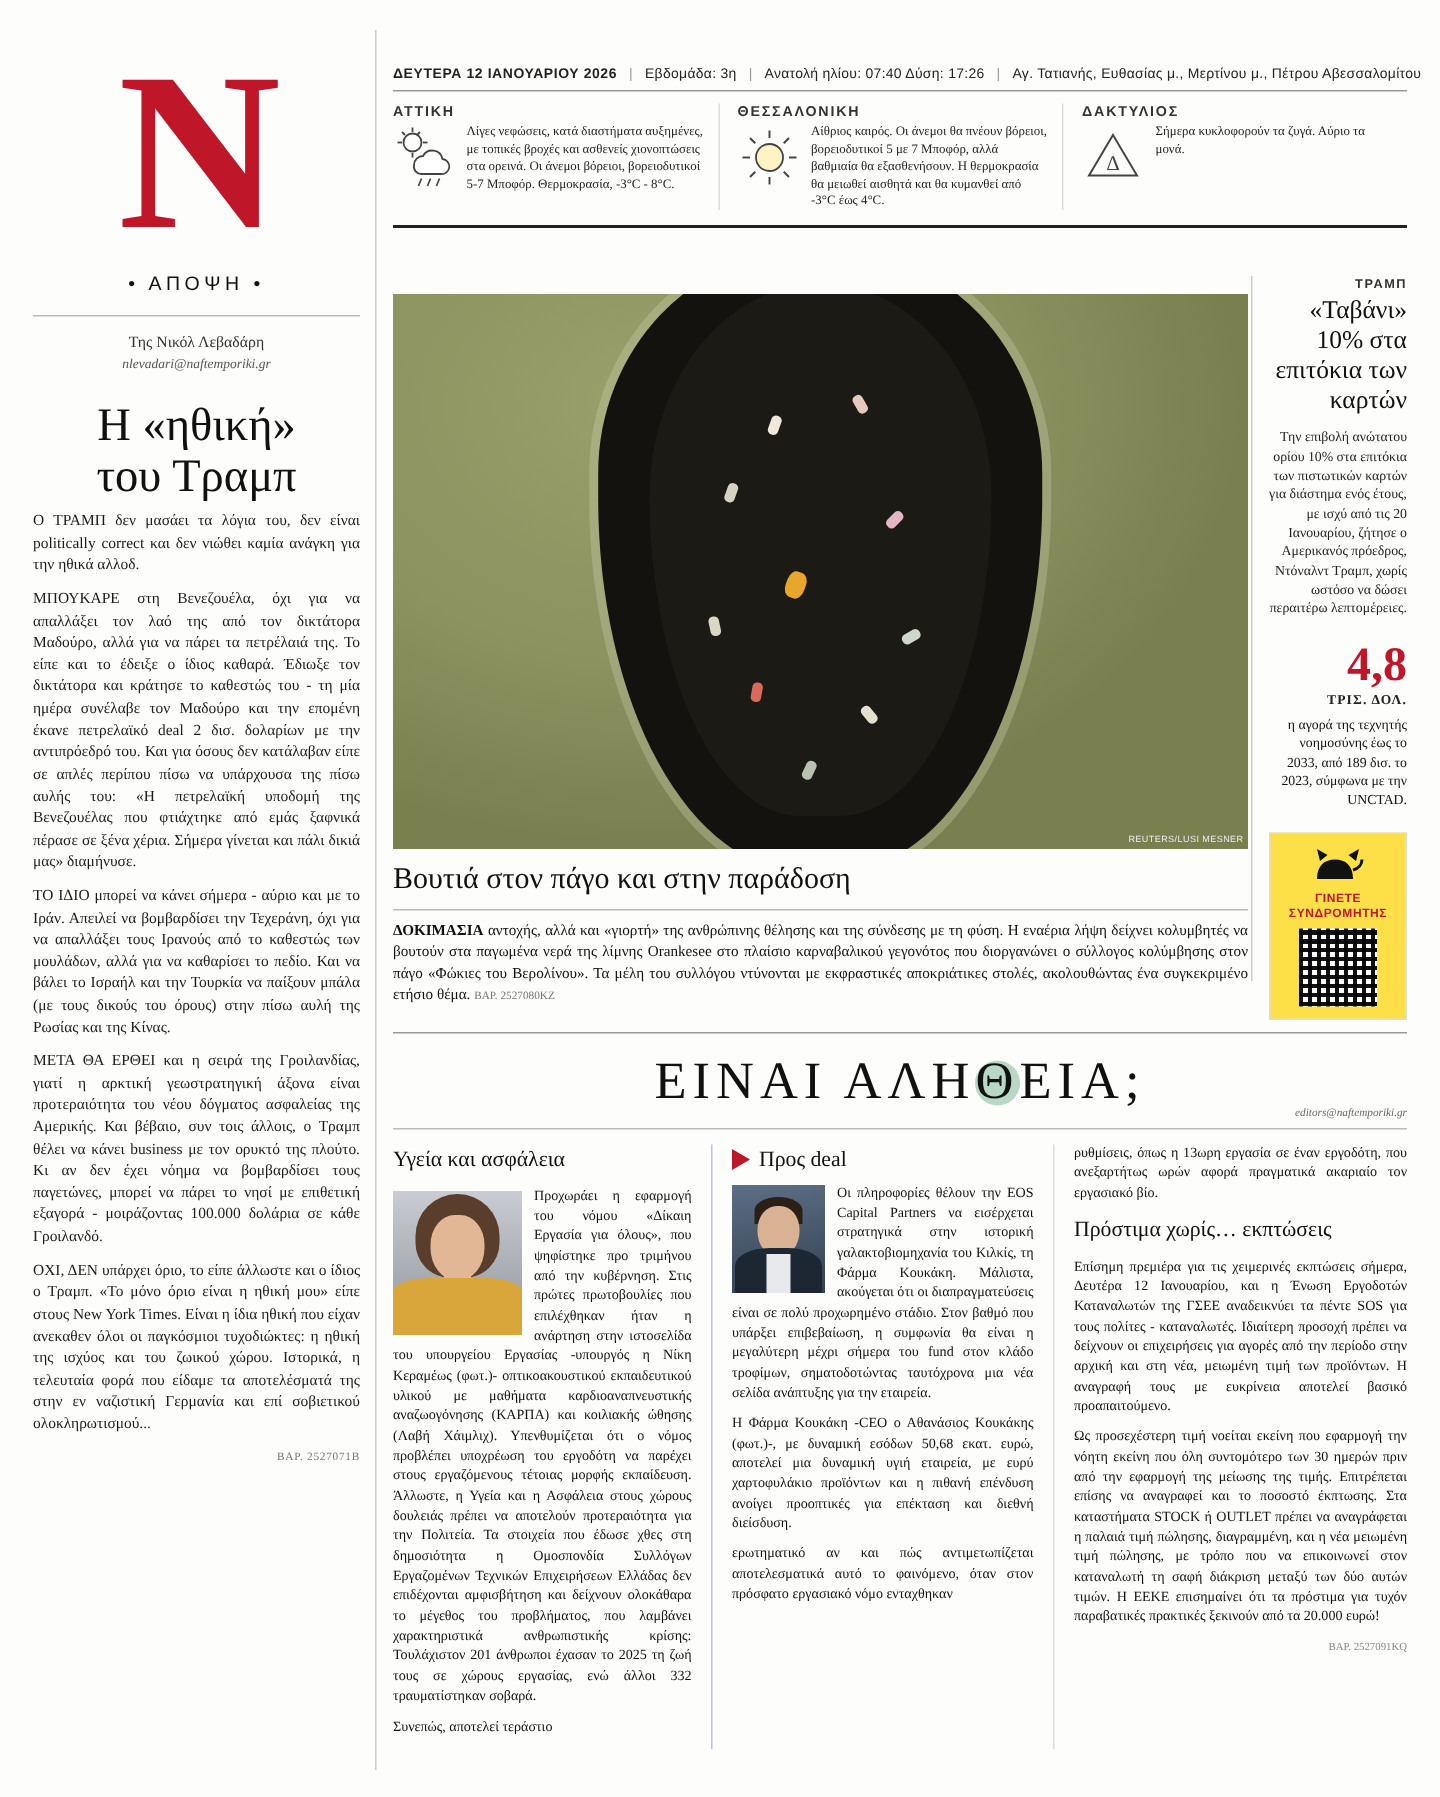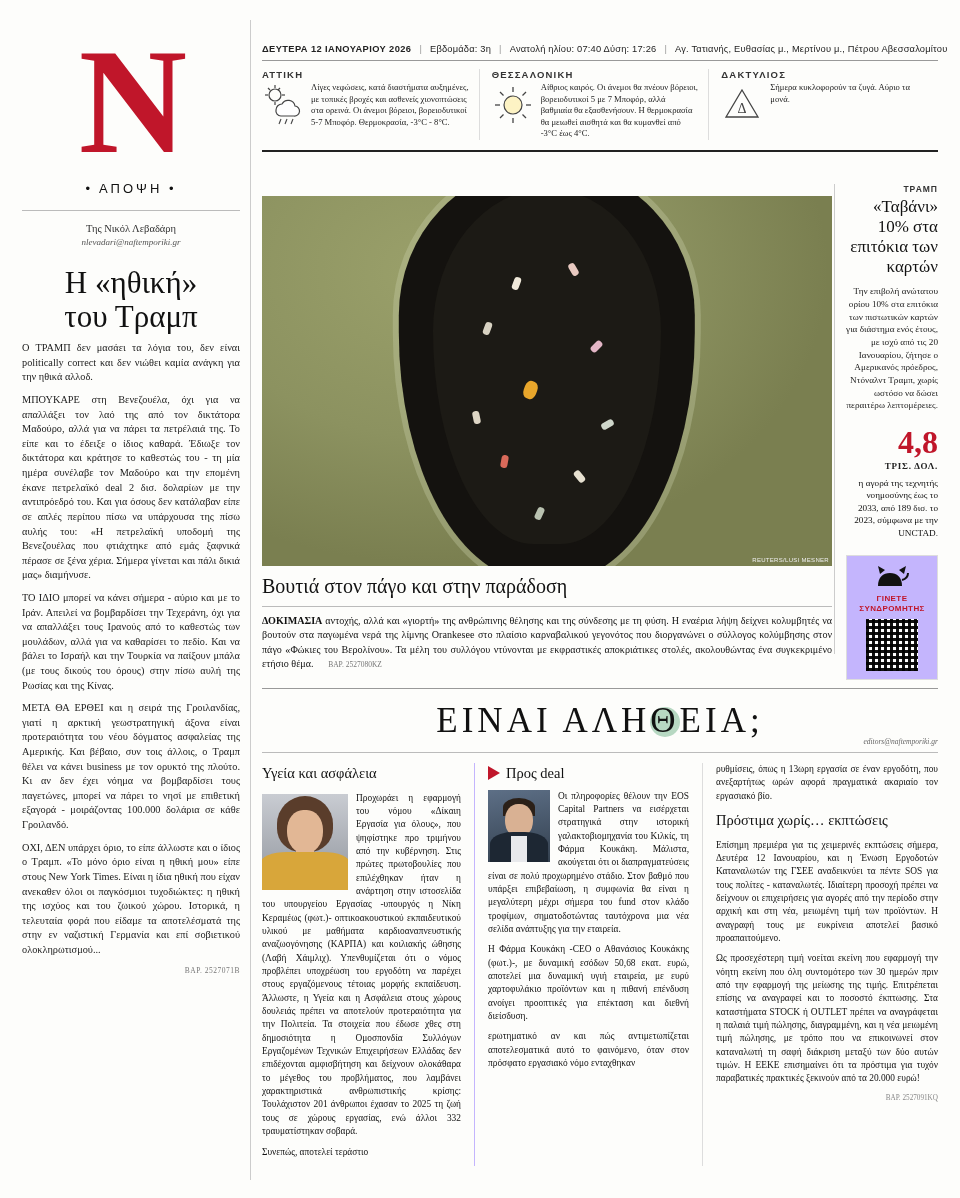--- a/index.html
+++ b/index.html
@@ -94,36 +94,36 @@
     position:absolute; right:3px; bottom:3px;
     font-family:"Liberation Sans", sans-serif; font-size:6px;
     color:#eee; letter-spacing:0.3px;
   }
   .photo-cap {
     font-size:20px; margin:9px 0 8px; font-weight:400;
   }
   .photo-rule { border-top:1px solid #bbb; margin-bottom:7px; }
   .photo-body { font-size:10.1px; line-height:1.42; text-align:justify; }
   .photo-body b { font-weight:700; }
-  .photo-body .sig { font-size:7.5px; color:#777;margin-left:12px; }
+  .photo-body .sig { font-size:7.5px; color:#777; }
 
   
   .rail { position:absolute; left:846px; top:184px; width:92px; text-align:center; }
   .rail .vline { position:absolute; left:-12px; top:0; width:1px; height:470px; background:#ccc; }
   .rail-kicker {
     font-family:"Liberation Sans", sans-serif; font-size:8.5px; font-weight:700;
     letter-spacing:1px; color:#333; text-align:right; margin-bottom:3px;
   }
   .rail-title { font-size:17px; line-height:1.18; text-align:right; margin-bottom:8px; }
   .rail-body { font-size:9.2px; line-height:1.38; text-align:right; color:#222; }
   .rail-big { font-size:32px; font-weight:700; color:#c0162a; text-align:right; margin:12px 0 0; }
   .rail-unit { font-size:9px; font-weight:700; letter-spacing:0.8px; text-align:right; color:#222; }
   .rail-sub { font-size:9.2px; line-height:1.35; text-align:right; margin-top:6px; }
   .sub-box {
-    margin-top:16px; border:1px solid #ddd; background:#c4b5fd; padding:6px 0 8px;
+    margin-top:16px; border:1px solid #ddd; background:#fde047; padding:6px 0 8px;
   }
   .sub-box .cat { font-size:22px; line-height:1; }
   .sub-box .lbl {
     font-family:"Liberation Sans", sans-serif; font-size:8px; font-weight:700;
     color:#c0162a; letter-spacing:0.4px; line-height:1.25; margin:2px 0 5px;
   }
   .qr { width:52px; height:52px; margin:0 auto; background:
       repeating-linear-gradient(0deg,#111 0 3px,#fff 3px 6px),
       repeating-linear-gradient(90deg,#111 0 3px,transparent 3px 6px);
     background-blend-mode:multiply; }

